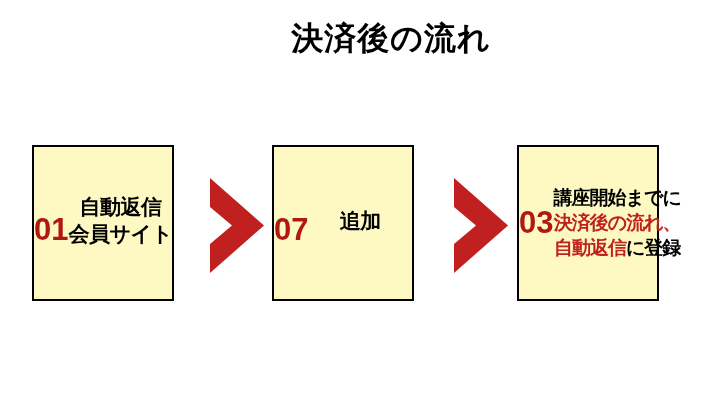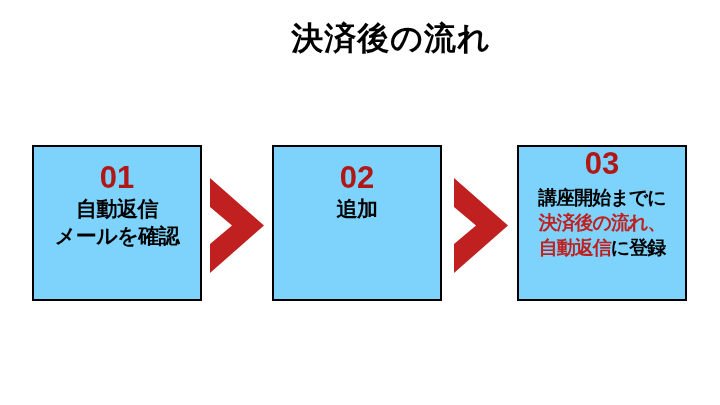--- a/index.html
+++ b/index.html
@@ -43,27 +43,27 @@
     position: absolute;
     left: 0;
     top: 145px;
     width: 720px;
     height: 160px;
   }
 
   .step-box {
     position: absolute;
     top: 0;
-    width: 170px;
+    width: 142px;
     height: 156px;
     border: 2px solid #000000;
-    background: #7dd3fc;
+    background: #fef9c3;
     box-sizing: border-box;
     display: flex;
-    flex-direction: column;
+    flex-direction: row;
     align-items: center;
   }
 
   #step-box-1 { left: 32px; }
   #step-box-2 { left: 272px; }
   #step-box-3 { left: 517px; }
 
   .step-number {
     font-size: 31px;
     font-weight: bold;
@@ -125,33 +125,33 @@
 
   <div class="steps">
 
     <div class="step-box" id="step-box-1">
       <div class="step-number">01</div>
       <div class="step-body">
         <div class="step-line">
           <span>自動返信</span>
         </div>
         <div class="step-line">
-          <span>メールを確認</span>
+          <span>会員サイト</span>
         </div>
       </div>
     </div>
 
     <div class="arrow" id="arrow-1">
       <svg viewBox="0 0 56 95" xmlns="http://www.w3.org/2000/svg" aria-hidden="true">
         <polygon points="2,0 56,47.5 2,95 2,66 24,47.5 2,29" fill="#c0201f"></polygon>
       </svg>
     </div>
 
     <div class="step-box" id="step-box-2">
-      <div class="step-number">02</div>
+      <div class="step-number">07</div>
       <div class="step-body">
         <div class="step-line">
           <span>追加</span>
         </div>
       </div>
     </div>
 
     <div class="arrow" id="arrow-2">
       <svg viewBox="0 0 56 95" xmlns="http://www.w3.org/2000/svg" aria-hidden="true">
         <polygon points="2,0 56,47.5 2,95 2,66 24,47.5 2,29" fill="#c0201f"></polygon>

